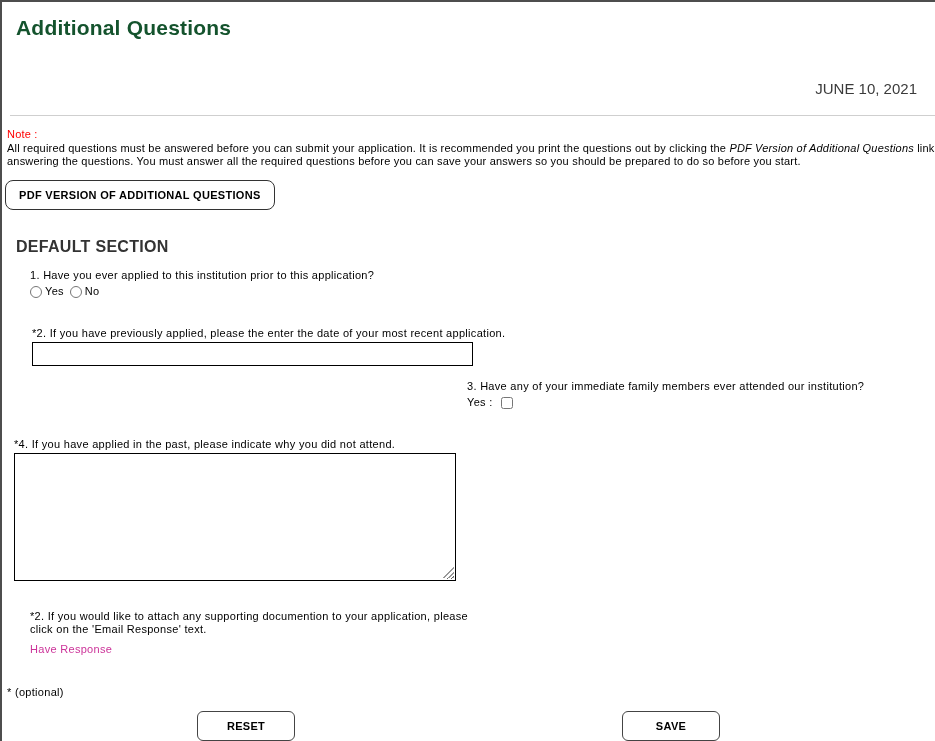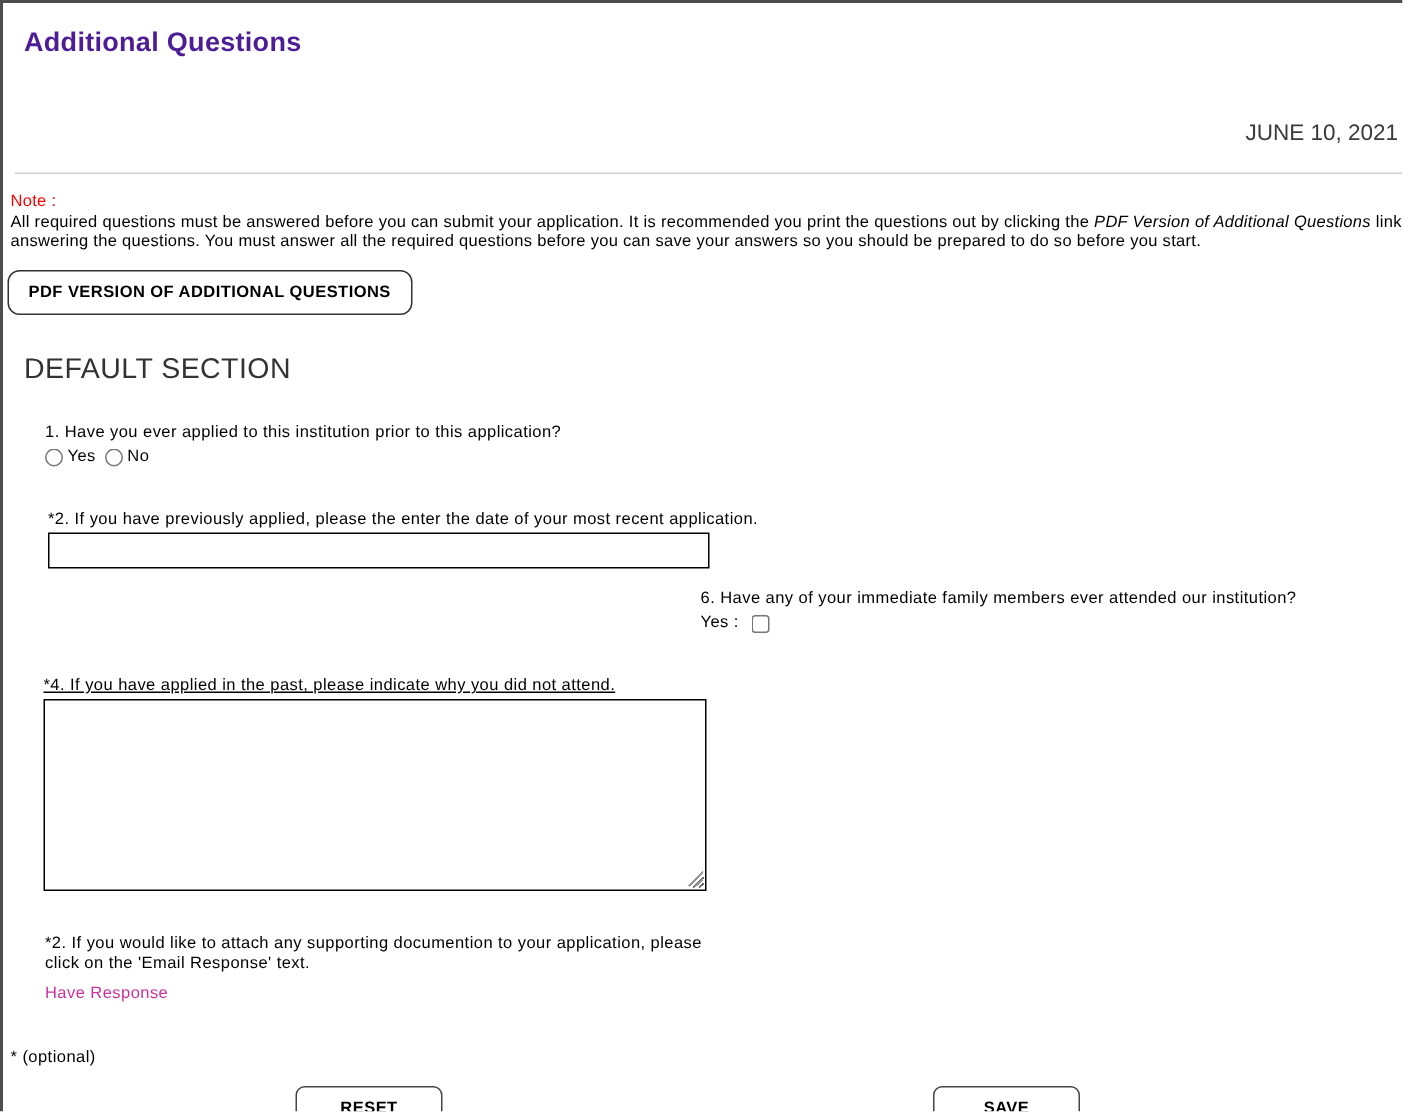--- a/index.html
+++ b/index.html
@@ -10,29 +10,29 @@
     height: 741px;
     overflow: hidden;
     border-top: 2px solid #4d4d4d;
     border-left: 2px solid #4d4d4d;
     background: #fff;
     font-family: "Liberation Sans", sans-serif;
     color: #000;
   }
   .page-title {
     margin: 14px 0 0 14px;
-    font-size: 18px;
+    font-size: 21px;
     line-height: 24px;
     font-weight: bold;
-    color: #4c1d95;
+    color: #14532d;
     letter-spacing: 0.2px;
   }
   .date-line {
     margin-top: 40px;
-    padding-right: 3px;
+    padding-right: 18px;
     text-align: right;
     font-size: 15px;
     line-height: 17px;
     color: #3b3b3b;
   }
   .rule {
     border: none;
     border-top: 1px solid #cfcfcf;
     margin: 18px 0 0 8px;
   }
@@ -54,48 +54,48 @@
     border-radius: 8px;
     font-family: "Liberation Sans", sans-serif;
     font-size: 11px;
     font-weight: bold;
     letter-spacing: 0.3px;
     color: #000;
     cursor: pointer;
   }
   .section-title {
     margin: 28px 0 0 14px;
-    font-size: 19px;
+    font-size: 16px;
     line-height: 17px;
-    font-weight: normal;
+    font-weight: bold;
     color: #333;
     letter-spacing: 0.3px;
   }
   .q { font-size: 11px; line-height: 13px; letter-spacing: 0.3px; color: #000; }
   .q-label { display: block; }
-  .q1 { margin: 27px 0 0 28px; }
+  .q1 { margin: 14px 0 0 28px; }
   .choice-row { margin-top: 3px; display: flex; align-items: center; }
   .choice-row label { margin-right: 6px; }
   .choice-row input { margin: 0 3px 0 0; width: 12px; height: 12px; }
   .q2 { margin: 29px 0 0 30px; }
   .q2 input[type="text"] {
     display: block;
     margin-top: 2px;
     width: 441px;
     height: 24px;
     border: 1px solid #000;
     border-radius: 0;
     font-family: "Liberation Sans", sans-serif;
     font-size: 12px;
     padding: 2px 4px;
     background: #fff;
   }
   .q3 { margin: 14px 0 0 465px; }
   .q3 .choice-row input { width: 12px; height: 12px; margin-left: 2px; }
-  .q4 { margin: 29px 0 0 27px; text-decoration: underline; }
+  .q4 { margin: 29px 0 0 12px; }
   .ta-wrap { position: relative; margin-top: 2px; width: 442px; height: 128px; }
   .q4 textarea {
     width: 442px;
     height: 128px;
     border: 1px solid #000;
     border-radius: 0;
     resize: both;
     font-family: "Liberation Sans", sans-serif;
     font-size: 12px;
     padding: 3px 4px;
@@ -172,21 +172,21 @@
       <label for="q1-no">No</label>
     </div>
   </div>
 
   <div class="q q2">
     <span class="q-label">*2. If you have previously applied, please the enter the date of your most recent application.</span>
     <input type="text" value="" style="">
   </div>
 
   <div class="q q3">
-    <span class="q-label">6. Have any of your immediate family members ever attended our institution?</span>
+    <span class="q-label">3. Have any of your immediate family members ever attended our institution?</span>
     <div class="choice-row">
       <label for="q3-yes">Yes :</label>
       <input type="checkbox" id="q3-yes" style="">
     </div>
   </div>
 
   <div class="q q4">
     <span class="q-label">*4. If you have applied in the past, please indicate why you did not attend.</span>
     <div class="ta-wrap">
       <textarea style=""></textarea>

